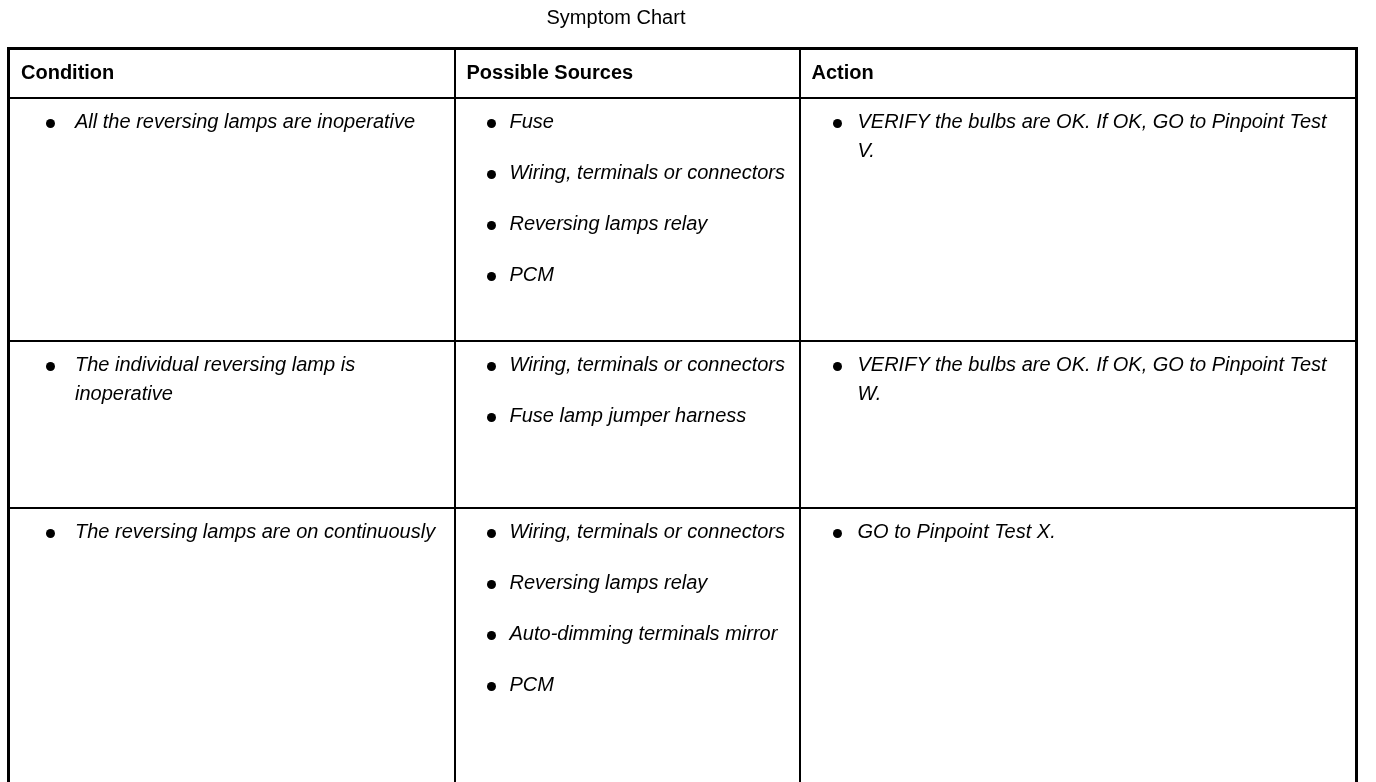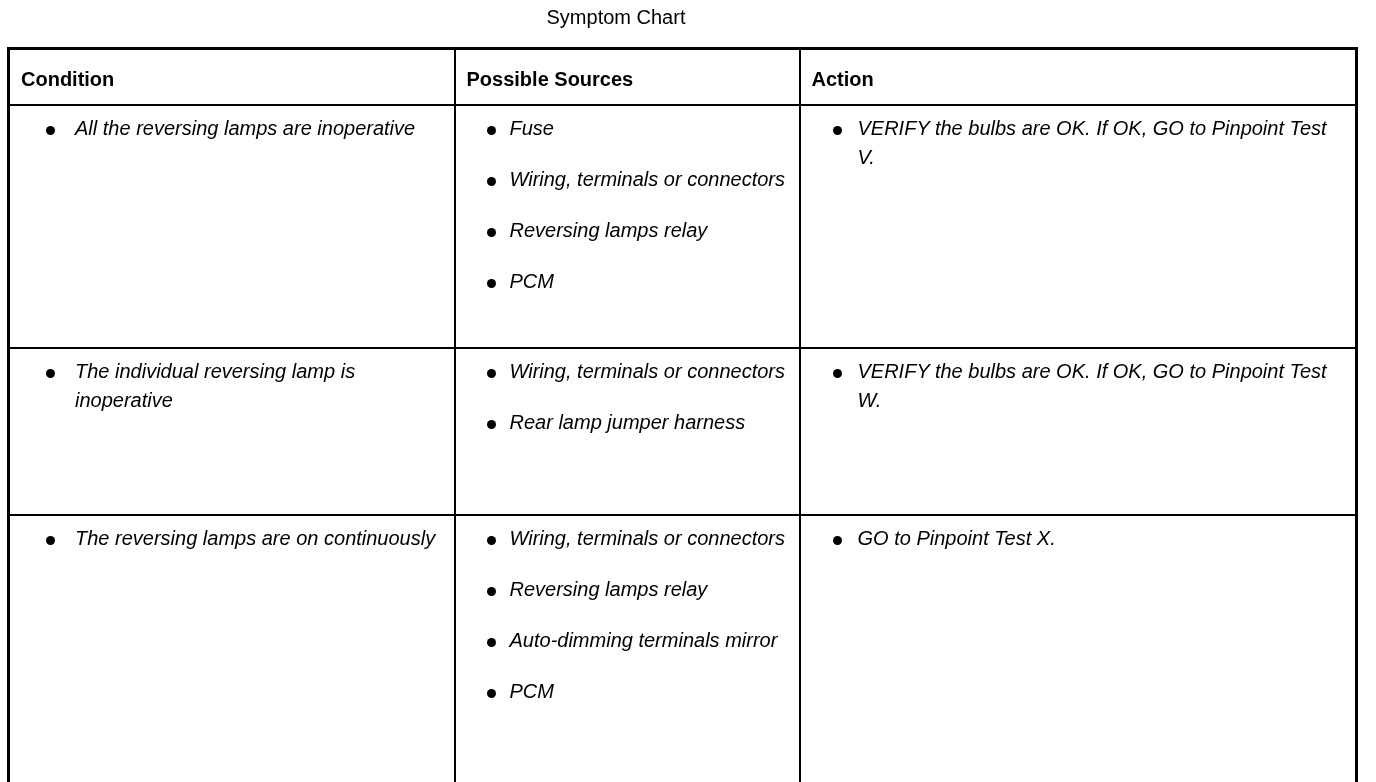--- a/index.html
+++ b/index.html
@@ -51,21 +51,21 @@
   .symptom-table td {
     border: 2px solid #000000;
     vertical-align: top;
     padding: 0;
     background: #ffffff;
   }
   .symptom-table th {
     text-align: left;
     font-size: 20px;
     font-weight: bold;
-    padding: 17px 0 12px 11px;
+    padding: 10px 0 12px 11px;
     height: 25px;
     line-height: 24px;
   }
   .symptom-table tbody td {
     padding: 8px 10px 10px 10px;
   }
   .row-1 td { height: 223px; }
   .row-2 td { height: 147px; }
   .row-3 td { height: 268px; }
 
@@ -180,21 +180,21 @@
           </ul>
         </td>
         <td class="sources-cell">
           <ul class="bullets">
             <li>
               <span class="bullet-dot"></span>
               <span class="li-text">Wiring, terminals or connectors</span>
             </li>
             <li>
               <span class="bullet-dot"></span>
-              <span class="li-text">Rear lamp jumper harness</span>
+              <span class="li-text">Fuse lamp jumper harness</span>
             </li>
           </ul>
         </td>
         <td class="action-cell">
           <ul class="bullets">
             <li>
               <span class="bullet-dot"></span>
               <span class="li-text">VERIFY the bulbs are OK. If OK, GO to Pinpoint Test W.</span>
             </li>
           </ul>

